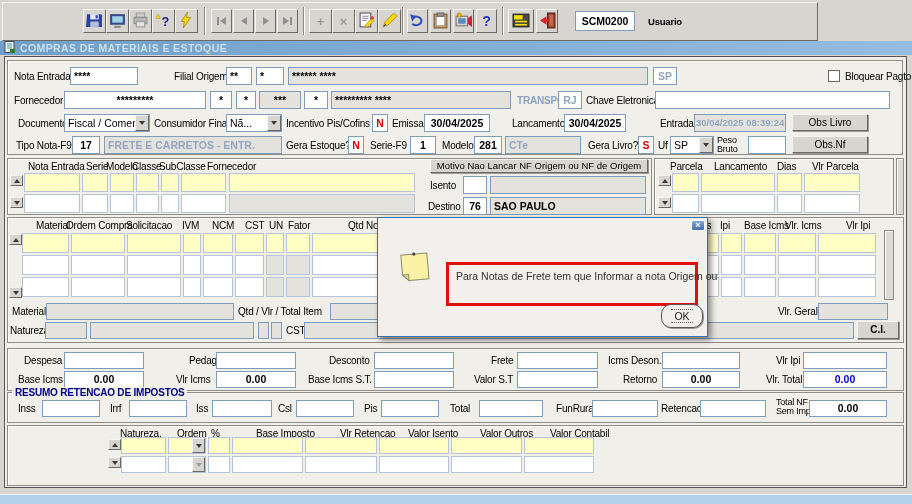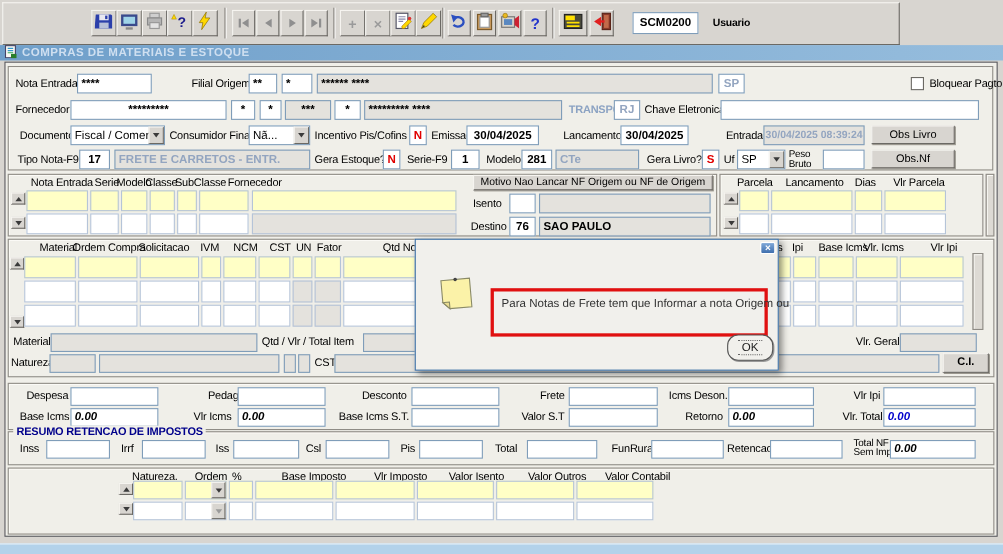--- a/index.html
+++ b/index.html
@@ -4,21 +4,21 @@
 <style>
   html,body{margin:0;padding:0;overflow:hidden;}
   body{width:912px;height:504px;position:relative;background:#d8d5d0;
        font-family:"Liberation Sans",sans-serif;font-size:11px;color:#000;}
   .lbl{position:absolute;font-size:10px;letter-spacing:-0.2px;white-space:nowrap;color:#000;}
   .lbl9{font-size:9px;line-height:9px;letter-spacing:-0.2px;}
   .fld{position:absolute;height:18px;line-height:16px;background:#fff;border:1px solid #7f9db9;
        box-sizing:border-box;font-size:10.5px;font-weight:bold;padding:0 3px;white-space:nowrap;overflow:hidden;}
   .h17{height:17px;line-height:15px;}
   .ro{background:#e4e2dd;}
-  .num{text-align:left;font-style:italic;}
+  .num{text-align:center;}
   .ctr{text-align:center;padding:0 1px;}
   .mut{color:#93a5c0;}
   .plain{font-weight:normal;}
   .redv{color:#e00000;}
   .bluev{color:#0000cc;}
   .btn{position:absolute;background:#d8d5d0;border:1px solid;border-color:#f6f4f0 #6b6964 #6b6964 #f6f4f0;
        box-shadow:1px 1px 0 #9b988f;font-size:10px;text-align:center;box-sizing:border-box;overflow:hidden;}
   .cell{position:absolute;background:#fff;border:1px solid #b5c4d8;box-sizing:border-box;}
   .cell.y{background:#ffffc6;}
   .cell.g{background:#e4e2dd;}
@@ -465,21 +465,21 @@
 <div class="lbl" style="left:661px;top:403px">Retencao</div>
 <div class="fld num h17" style="left:700px;top:400px;width:66px"></div>
 <div class="lbl lbl9" style="left:776px;top:398px"><span>Total NF</span><br><span>Sem Imp.</span></div>
 <div class="fld num h17" style="left:809px;top:400px;width:78px">0.00</div>
 
 <div class="frame" style="left:7px;top:425px;width:897px;height:61px"></div>
 <div class="hdrtxt" style="left:120px;top:428px">Natureza.</div>
 <div class="hdrtxt" style="left:177px;top:428px">Ordem</div>
 <div class="hdrtxt" style="left:211px;top:428px">%</div>
 <div class="hdrtxt" style="left:256px;top:428px">Base Imposto</div>
-<div class="hdrtxt" style="left:340px;top:428px">Vlr Imposto</div>
+<div class="hdrtxt" style="left:340px;top:428px">Vlr Retencao</div>
 <div class="hdrtxt" style="left:408px;top:428px">Valor Isento</div>
 <div class="hdrtxt" style="left:480px;top:428px">Valor Outros</div>
 <div class="hdrtxt" style="left:550px;top:428px">Valor Contabil</div>
 <div class="sb" style="left:108px;top:439px">
     <span class="tri-up"></span>
   </div>
 <div class="sb" style="left:108px;top:457px">
     <span class="tri-down"></span>
   </div>
 

